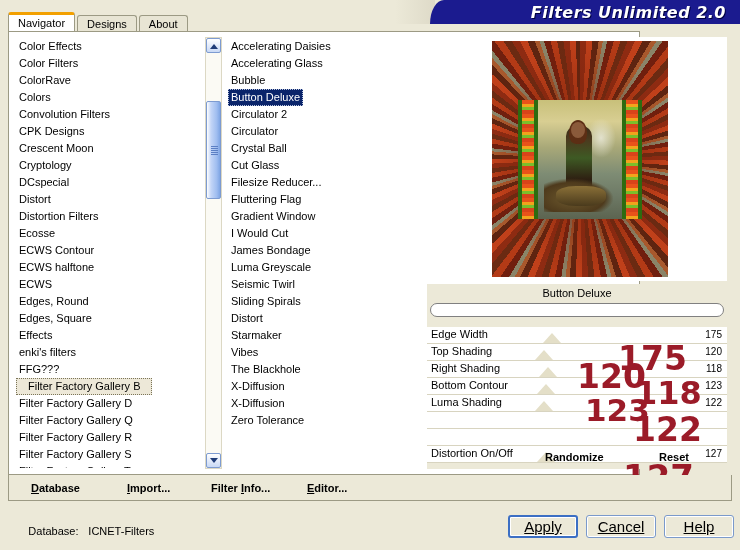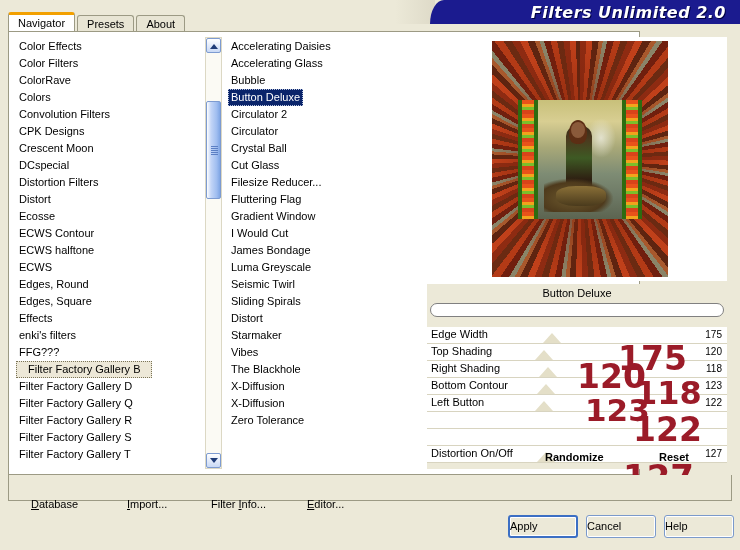--- a/index.html
+++ b/index.html
@@ -121,71 +121,72 @@
   .bottombtns span{position:absolute;font-weight:bold;font-size:11px;}
   .bn-rand{left:118px;top:0;}
   .bn-reset{left:232px;top:0;}
 
   
   .ann{position:absolute;color:#9B1B28;font-weight:bold;font-family:"DejaVu Sans", sans-serif;line-height:1;}
 
   
   .toolbar{position:absolute;left:8px;top:475px;width:724px;height:26px;
     background:#ECE9D8;border:1px solid #9C9A84;border-top:none;box-sizing:border-box;}
-  .tbtn{position:absolute;top:23px;font-weight:normal;font-size:11px;color:#000;text-align:right;}
+  .tbtn{position:absolute;top:7px;font-weight:bold;font-size:11px;color:#000;text-align:right;}
   .tb1{left:22px;} .tb2{left:118px;} .tb3{left:202px;} .tb4{left:298px;}
   .tbtn u{text-decoration:underline;}
 
   
   .status{position:absolute;left:10px;top:512px;font-size:11px;line-height:13px;}
   .status .srow2{white-space:pre;}
   .stat-k{display:inline-block;width:60px;}
 
   
-  .dbtn{position:absolute;top:515px;width:70px;height:23px;line-height:21px;text-align:left;
-    background:#ECE9D8;border:1px solid #7B9ACB;border-radius:3px;font-size:11px;box-sizing:border-box;
-    box-shadow:inset 0 0 0 1px #FFFFFF;}
+  .dbtn{position:absolute;top:515px;width:70px;height:23px;line-height:21px;text-align:center;
+    background:#ECE9D8;border:1px solid #7B9ACB;border-radius:3px;font-size:15px;box-sizing:border-box;
+    box-shadow:inset 0 0 0 1px #FFFFFF;text-decoration:underline;}
   .dbtn.default{border:2px solid #3C6FC4;line-height:19px;}
   .b-apply{left:508px;} .b-cancel{left:586px;} .b-help{left:664px;}
 </style>
 </head>
 <body>
 
 <div id="app">
 
   <div class="titlebar">
     <div class="title-shade"></div>
     <div class="title-blue">
       <span>Filters Unlimited 2.0</span>
     </div>
   </div>
 
   <div class="tabstrip">
     <div class="tab active">
       <span>Navigator</span>
     </div><div class="tab inactive">
-      <span>Presets</span>
+      <span>Designs</span>
     </div><div class="tab inactive">
       <span>About</span>
     </div>
   </div>
 
   <div class="client">
 
     <div class="listbox" id="cat-list">
         <div class="litem-wrap"><span class="litem">Color Effects</span></div>
         <div class="litem-wrap"><span class="litem">Color Filters</span></div>
         <div class="litem-wrap"><span class="litem">ColorRave</span></div>
         <div class="litem-wrap"><span class="litem">Colors</span></div>
         <div class="litem-wrap"><span class="litem">Convolution Filters</span></div>
         <div class="litem-wrap"><span class="litem">CPK Designs</span></div>
         <div class="litem-wrap"><span class="litem">Crescent Moon</span></div>
+        <div class="litem-wrap"><span class="litem">Cryptology</span></div>
         <div class="litem-wrap"><span class="litem">DCspecial</span></div>
+        <div class="litem-wrap"><span class="litem">Distort</span></div>
         <div class="litem-wrap"><span class="litem">Distortion Filters</span></div>
-        <div class="litem-wrap"><span class="litem">Distort</span></div>
         <div class="litem-wrap"><span class="litem">Ecosse</span></div>
         <div class="litem-wrap"><span class="litem">ECWS Contour</span></div>
         <div class="litem-wrap"><span class="litem">ECWS halftone</span></div>
         <div class="litem-wrap"><span class="litem">ECWS</span></div>
         <div class="litem-wrap"><span class="litem">Edges, Round</span></div>
         <div class="litem-wrap"><span class="litem">Edges, Square</span></div>
         <div class="litem-wrap"><span class="litem">Effects</span></div>
         <div class="litem-wrap"><span class="litem">enki's filters</span></div>
         <div class="litem-wrap"><span class="litem">FFG???</span></div>
         <div class="litem-wrap"><span class="litem sel-tan">Filter Factory Gallery B</span></div>
@@ -272,21 +273,21 @@
             <span class="slabel">Right Shading</span>
             <div class="sthumb" style="left: 112px;"></div>
             <span class="sval">118</span>
           </div>
           <div class="srow">
             <span class="slabel">Bottom Contour</span>
             <div class="sthumb" style="left: 110px;"></div>
             <span class="sval">123</span>
           </div>
           <div class="srow">
-            <span class="slabel">Left Button</span>
+            <span class="slabel">Luma Shading</span>
             <div class="sthumb" style="left: 108px;"></div>
             <span class="sval">122</span>
           </div>
           <div class="srow blank"></div>
           <div class="srow blank"></div>
           <div class="srow">
             <span class="slabel">Distortion On/Off</span>
             <div class="sthumb" style="left: 110px;"></div>
             <span class="sval">127</span>
           </div>
@@ -306,18 +307,24 @@
 
   </div>
 
   <div class="toolbar">
     <span class="tbtn tb1"><u>D</u><span>atabase</span></span>
     <span class="tbtn tb2"><u>I</u><span>mport...</span></span>
     <span class="tbtn tb3">Filter <u>I</u><span>nfo...</span></span>
     <span class="tbtn tb4"><u>E</u><span>ditor...</span></span>
   </div>
 
+  <div class="status">
+    <div class="srow2">
+      <span class="stat-k">Database:</span><span>ICNET-Filters</span>
+    </div>
+
+  </div>
 
   <div class="dbtn default b-apply">Apply</div>
   <div class="dbtn b-cancel">Cancel</div>
   <div class="dbtn b-help">Help</div>
 
 </div>
 
 </body></html>

